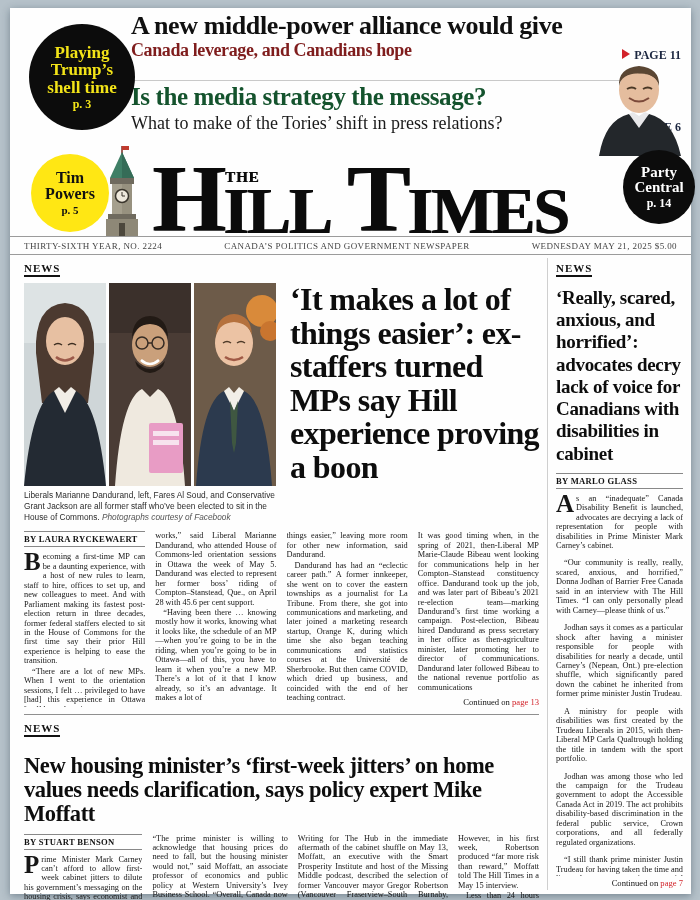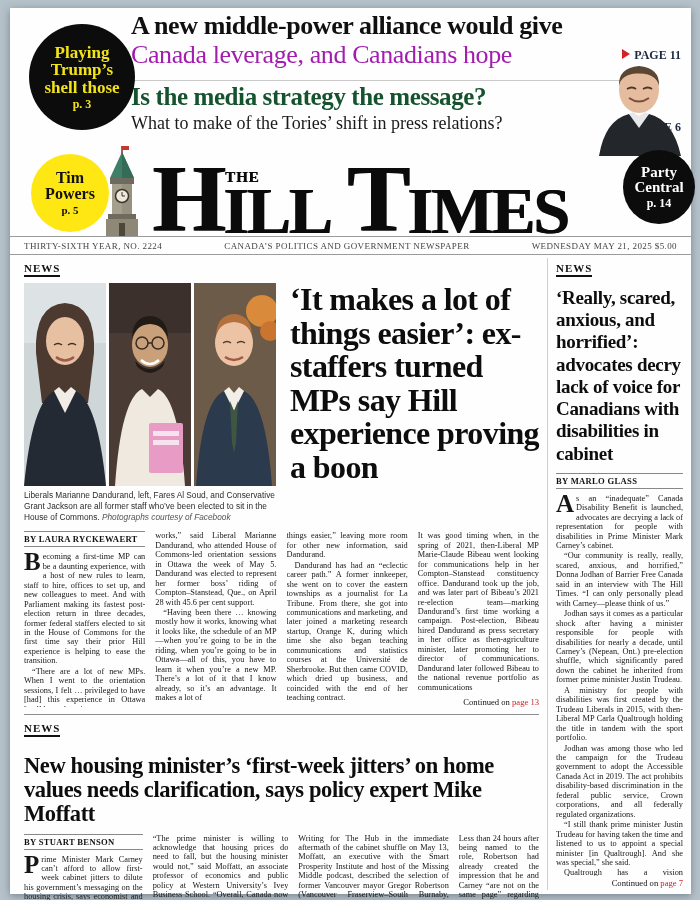--- a/index.html
+++ b/index.html
@@ -11,21 +11,21 @@
   
   .banner{position:absolute;left:0;top:0;width:100%;height:136px;}
   .badge{border-radius:50%;display:flex;flex-direction:column;align-items:center;justify-content:center;
          text-align:center;font-weight:bold;line-height:1.02;}
   .badge-black{background:#0c0c0c;color:#f3e418;}
   .badge-yellow{background:#ffe714;color:#111;}
   .badge-trump{position:absolute;left:19px;top:16px;width:106px;height:106px;font-size:17px;z-index:4;}
   .badge .pg{font-size:12px;font-weight:bold;margin-top:2px;}
   .teaser1{position:absolute;left:121px;top:4px;width:470px;}
   .t1-l1{font-size:26px;font-weight:bold;letter-spacing:-.4px;line-height:1.1;color:#101010;}
-  .t1-l2{font-size:26px;font-weight:normal;letter-spacing:-.4px;line-height:1.1;color:#a21caf;}
+  .t1-l2{font-size:18px;font-weight:bold;letter-spacing:-.4px;line-height:1.1;color:#7f1d1d;}
   .pagelink{position:absolute;font-size:12px;font-weight:bold;color:#1c2740;white-space:nowrap;cursor:pointer;}
   .pl1{right:10px;top:40px;}
   .pl2{right:10px;top:112px;}
   .tri{display:inline-block;width:0;height:0;border-left:8px solid #d2232a;border-top:5px solid transparent;
        border-bottom:5px solid transparent;margin-right:4px;}
   .bannerrule{position:absolute;left:121px;top:72px;width:520px;border-top:1px solid #c9c9c9;}
   .teaser2{position:absolute;left:121px;top:75px;width:440px;}
   .t2-h{font-size:25px;font-weight:bold;letter-spacing:-.4px;color:#14532d;line-height:1.1;}
   .t2-s{font-size:18px;color:#1a1a1a;line-height:1.15;margin-top:2px;}
   .poilievre{position:absolute;right:4px;top:48px;width:96px;height:100px;z-index:3;}
@@ -79,33 +79,33 @@
   .contline{text-align:right;font-size:8.6px;font-weight:normal;padding-top:2px;}
   .contline .pgref{color:#d2232a;cursor:pointer;}
 
   .bottomstory{border-top:1px solid #8f8f8f;margin-top:7px;padding-top:3px;}
   .bheadline{font-size:22.5px;font-weight:bold;line-height:1.07;letter-spacing:-.4px;color:#0d0d0d;margin-top:11px;}
   .bcols{display:flex;gap:10px;margin-top:7px;height:128px;}
 
   .side-headline{font-size:19px;font-weight:bold;line-height:1.17;letter-spacing:-.3px;margin:4px 0 8px 0;color:#0d0d0d;}
   .sb-body{flex:1;overflow:hidden;}
   .sb-body p{margin:0;font-size:8.3px;line-height:1.14;text-align:justify;color:#161616;}
-  .sb-body p + p{text-indent:8px;margin-top:1px;}
+  .sb-body p + p{text-indent:8px;margin-top:8px;}
   .side .contline{padding:2px 0 2px 0;}
 </style>
 </head>
 <body>
 
 <div class="sheet">
 
   <div class="banner">
     <div class="badge badge-black badge-trump">
       <span>Playing</span>
       <span>Trump’s</span>
-      <span>shell those</span>
+      <span>shell time</span>
       <span class="pg">p. 3</span>
     </div>
 
     <div class="teaser1">
       <div class="t1-l1">A new middle-power alliance would give</div>
       <div class="t1-l2">Canada leverage, and Canadians hope</div>
     </div>
     <div class="pagelink pl1">
       <span class="tri"></span><span>PAGE 11</span>
     </div>
@@ -278,20 +278,21 @@
               <p>“The prime minister is willing to acknowledge that housing prices do need to fall, but the housing minister would not,” said Moffatt, an associate professor of economics and public policy at Western University’s Ivey Business School. “Overall, Canada now seems to have two parallel housing policies: one from the prime minister, and one from the housing minister.”</p>
             </div>
           </div>
           <div class="col">
             <div class="colbody">
               <p>Writing for The Hub in the immediate aftermath of the cabinet shuffle on May 13, Moffatt, an executive with the Smart Prosperity Institute and host of the Missing Middle podcast, described the selection of former Vancouver mayor Gregor Robertson (Vancouver Fraserview–South Burnaby, B.C.) as Carney’s (Nepean, Ont.) newest housing and infrastructure minister as a “high-risk, high-reward” decision.</p>
             </div>
           </div>
           <div class="col">
             <div class="colbody">
+              <p>However, in his first week, Robertson produced “far more risk than reward,” Moffatt told The Hill Times in a May 15 interview.</p>
               <p>Less than 24 hours after being named to the role, Robertson had already created the impression that he and Carney “are not on the same page” regarding how to solve Canada’s housing affordability crisis, Moffatt said.</p>
             </div>
 
           </div>
         </div>
       </div>
     </div>
 
     <div class="side">
       <div>

